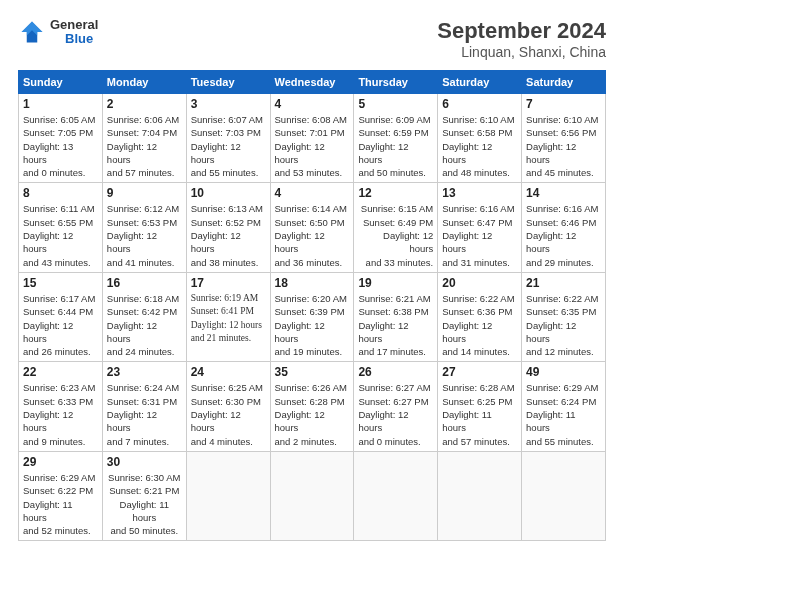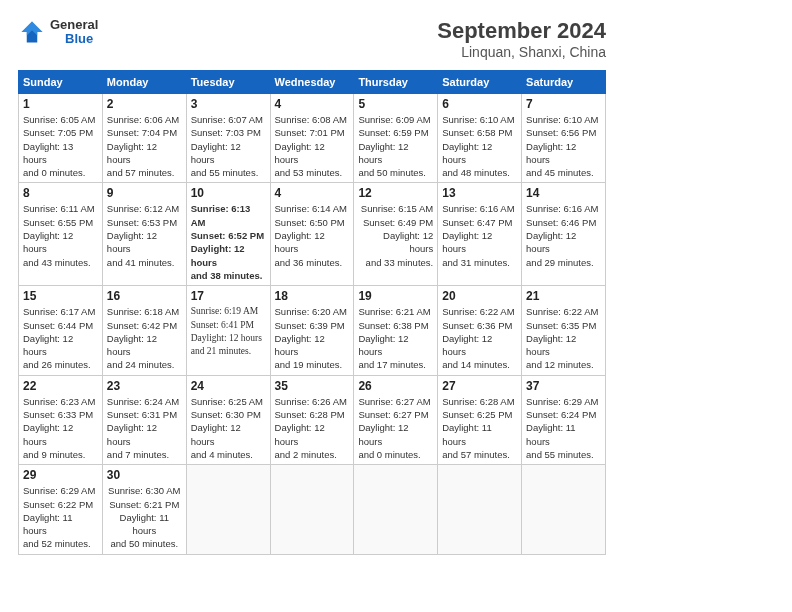--- a/index.html
+++ b/index.html
@@ -186,21 +186,21 @@
           </td>
           <td>
             <div class="day-num">9</div>
             <div class="day-info" style="white-space: pre-line;">Sunrise: 6:12 AM
 Sunset: 6:53 PM
 Daylight: 12 hours
 and 41 minutes.</div>
           </td>
           <td>
             <div class="day-num">10</div>
-            <div class="day-info" style="white-space: pre-line; font-weight: bold;">Sunrise: 6:13 AM
+            <div class="day-info" style="white-space: pre-line;">Sunrise: 6:13 AM
 Sunset: 6:52 PM
 Daylight: 12 hours
 and 38 minutes.</div>
           </td>
           <td>
             <div class="day-num">4</div>
             <div class="day-info" style="white-space: pre-line;">Sunrise: 6:14 AM
 Sunset: 6:50 PM
 Daylight: 12 hours
 and 36 minutes.</div>
@@ -315,21 +315,21 @@
 and 0 minutes.</div>
           </td>
           <td>
             <div class="day-num">27</div>
             <div class="day-info" style="white-space: pre-line;">Sunrise: 6:28 AM
 Sunset: 6:25 PM
 Daylight: 11 hours
 and 57 minutes.</div>
           </td>
           <td>
-            <div class="day-num">37</div>
+            <div class="day-num">49</div>
             <div class="day-info" style="white-space: pre-line;">Sunrise: 6:29 AM
 Sunset: 6:24 PM
 Daylight: 11 hours
 and 55 minutes.</div>
           </td>
         </tr>
         <tr class="last-row">
           <td>
             <div class="day-num">29</div>
             <div class="day-info" style="white-space: pre-line;">Sunrise: 6:29 AM

